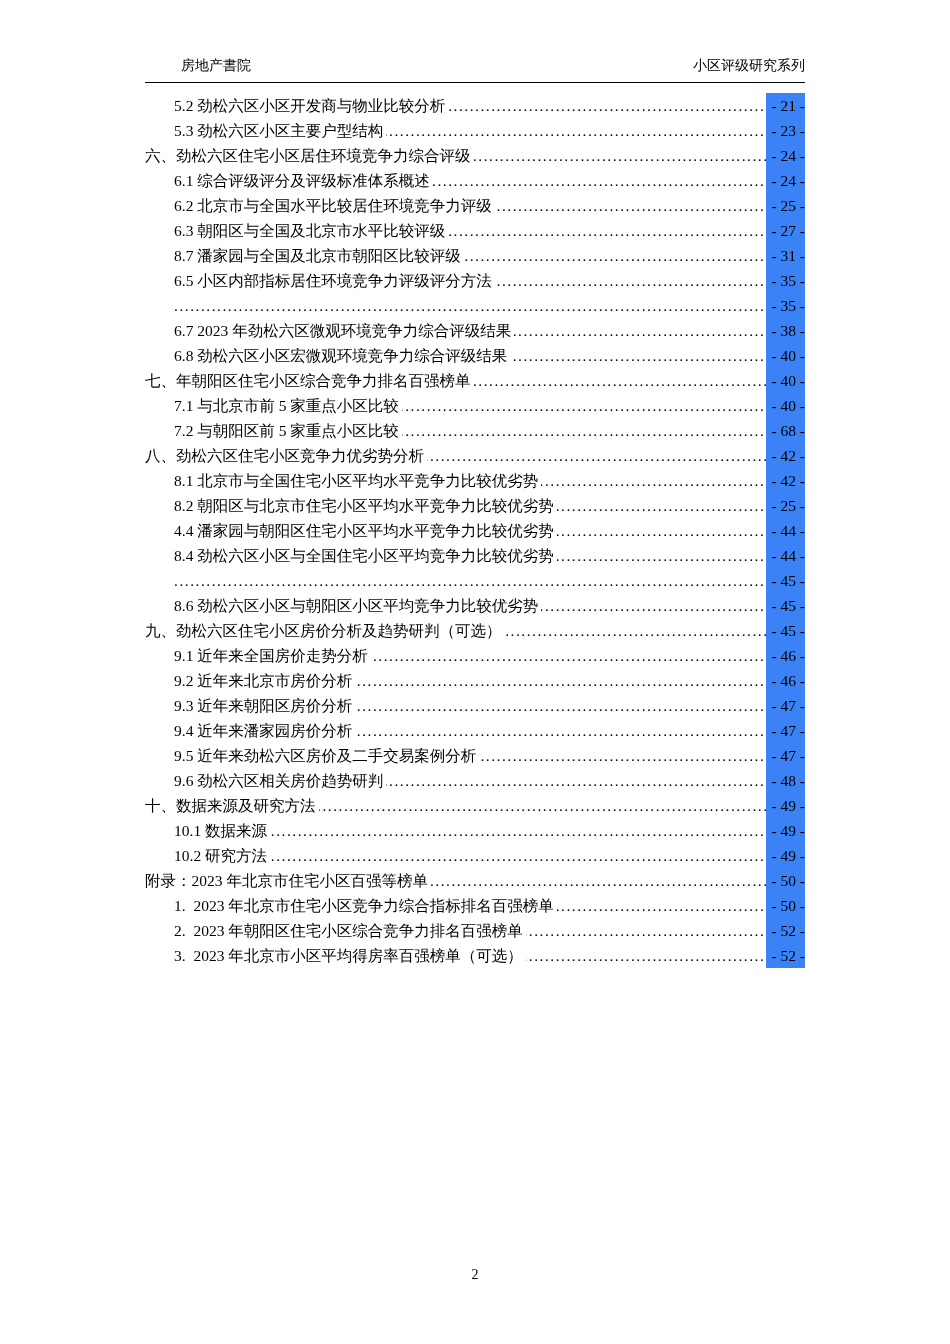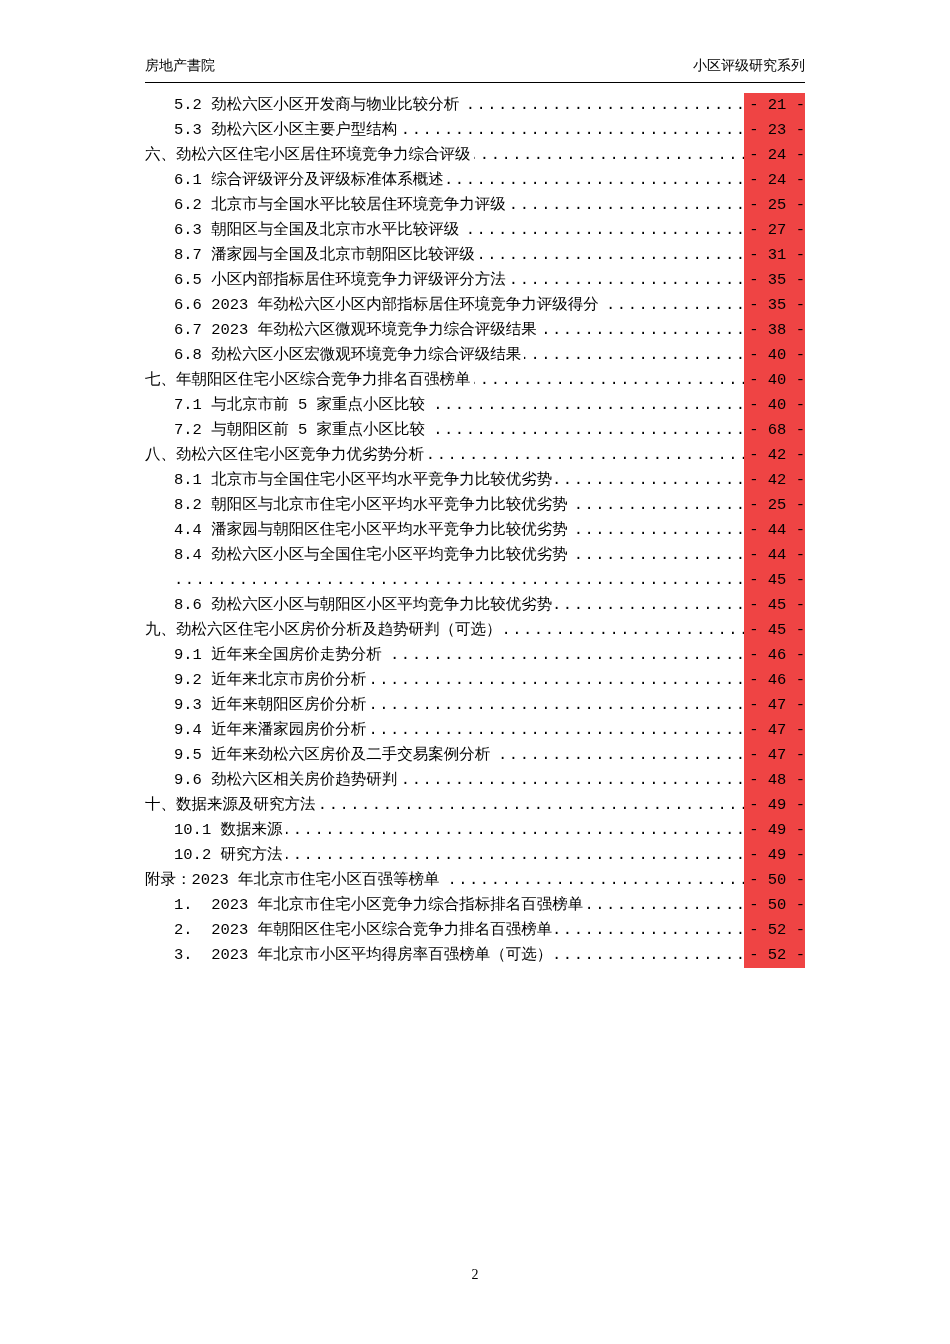--- a/index.html
+++ b/index.html
@@ -18,31 +18,31 @@
     padding: 56px 145px 0 145px;
   }
   
   .header-row {
     display: flex;
     justify-content: space-between;
     align-items: baseline;
     font-size: 14px;
     line-height: 20px;
     padding-bottom: 6px;
+    margin-left: 36px;
   }
   .header-rule {
     border: none;
     border-top: 1px solid #000;
     height: 0;
     margin: 0;
   }
   
   .toc {
     margin-top: 10px;
-    font-family: Liberation Mono, monospace;
   }
   .toc-row {
     position: relative;
     height: 25px;
     line-height: 25px;
     overflow: hidden;
     font-size: 15.5px;
     white-space: nowrap;
   }
   .toc-row.level-1 { margin-left: 29px; }
@@ -59,21 +59,21 @@
   .toc-text {
     position: relative;
     background: #ffffff;
     padding-right: 3px;
     white-space: pre;
   }
   .toc-page {
     position: absolute;
     top: 0;
     right: 0;
-    background: #ef4444;
+    background: #3b82f6;
     padding-left: 5px;
     white-space: pre;
     margin-left: 26px;
   }
   
   .footer {
     position: absolute;
     left: 0;
     right: 0;
     bottom: 60px;
@@ -96,21 +96,21 @@
 
   <div class="toc">
       <div class="toc-row level-1"><span class="toc-dots"></span><span class="toc-text">5.2 劲松六区小区开发商与物业比较分析</span><span class="toc-page">- 21 -</span></div>
       <div class="toc-row level-1"><span class="toc-dots"></span><span class="toc-text">5.3 劲松六区小区主要户型结构</span><span class="toc-page">- 23 -</span></div>
       <div class="toc-row level-0"><span class="toc-dots"></span><span class="toc-text">六、劲松六区住宅小区居住环境竞争力综合评级</span><span class="toc-page">- 24 -</span></div>
       <div class="toc-row level-1"><span class="toc-dots"></span><span class="toc-text">6.1 综合评级评分及评级标准体系概述</span><span class="toc-page">- 24 -</span></div>
       <div class="toc-row level-1"><span class="toc-dots"></span><span class="toc-text">6.2 北京市与全国水平比较居住环境竞争力评级</span><span class="toc-page">- 25 -</span></div>
       <div class="toc-row level-1"><span class="toc-dots"></span><span class="toc-text">6.3 朝阳区与全国及北京市水平比较评级</span><span class="toc-page">- 27 -</span></div>
       <div class="toc-row level-1"><span class="toc-dots"></span><span class="toc-text">8.7 潘家园与全国及北京市朝阳区比较评级</span><span class="toc-page">- 31 -</span></div>
       <div class="toc-row level-1"><span class="toc-dots"></span><span class="toc-text">6.5 小区内部指标居住环境竞争力评级评分方法</span><span class="toc-page">- 35 -</span></div>
-      <div class="toc-row level-1"><span class="toc-dots"></span><span class="toc-text">6.6 2023 年劲松六区小区内部指标居住环境竞争力评级得分</span><span class="toc-page">- 35 -</span></div>
+      <div class="toc-row level-1"><span class="toc-dots"></span><span class="toc-page">- 35 -</span></div>
       <div class="toc-row level-1"><span class="toc-dots"></span><span class="toc-text">6.7 2023 年劲松六区微观环境竞争力综合评级结果</span><span class="toc-page">- 38 -</span></div>
       <div class="toc-row level-1"><span class="toc-dots"></span><span class="toc-text">6.8 劲松六区小区宏微观环境竞争力综合评级结果</span><span class="toc-page">- 40 -</span></div>
       <div class="toc-row level-0"><span class="toc-dots"></span><span class="toc-text">七、年朝阳区住宅小区综合竞争力排名百强榜单</span><span class="toc-page">- 40 -</span></div>
       <div class="toc-row level-1"><span class="toc-dots"></span><span class="toc-text">7.1 与北京市前 5 家重点小区比较</span><span class="toc-page">- 40 -</span></div>
       <div class="toc-row level-1"><span class="toc-dots"></span><span class="toc-text">7.2 与朝阳区前 5 家重点小区比较</span><span class="toc-page">- 68 -</span></div>
       <div class="toc-row level-0"><span class="toc-dots"></span><span class="toc-text">八、劲松六区住宅小区竞争力优劣势分析</span><span class="toc-page">- 42 -</span></div>
       <div class="toc-row level-1"><span class="toc-dots"></span><span class="toc-text">8.1 北京市与全国住宅小区平均水平竞争力比较优劣势</span><span class="toc-page">- 42 -</span></div>
       <div class="toc-row level-1"><span class="toc-dots"></span><span class="toc-text">8.2 朝阳区与北京市住宅小区平均水平竞争力比较优劣势</span><span class="toc-page">- 25 -</span></div>
       <div class="toc-row level-1"><span class="toc-dots"></span><span class="toc-text">4.4 潘家园与朝阳区住宅小区平均水平竞争力比较优劣势</span><span class="toc-page">- 44 -</span></div>
       <div class="toc-row level-1"><span class="toc-dots"></span><span class="toc-text">8.4 劲松六区小区与全国住宅小区平均竞争力比较优劣势</span><span class="toc-page">- 44 -</span></div>

